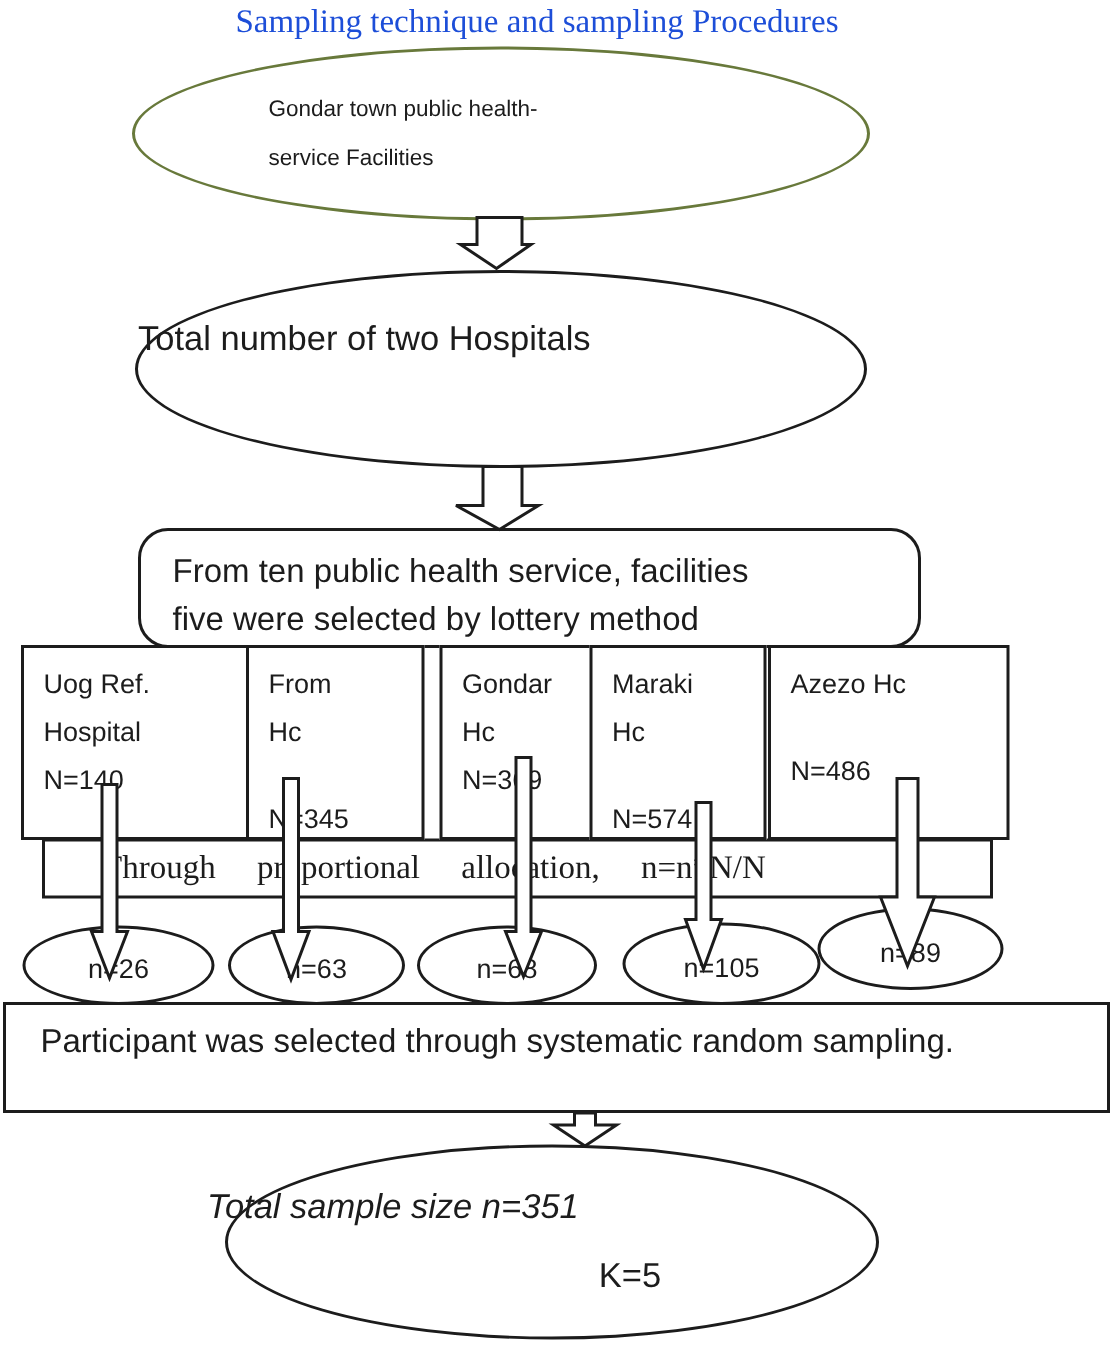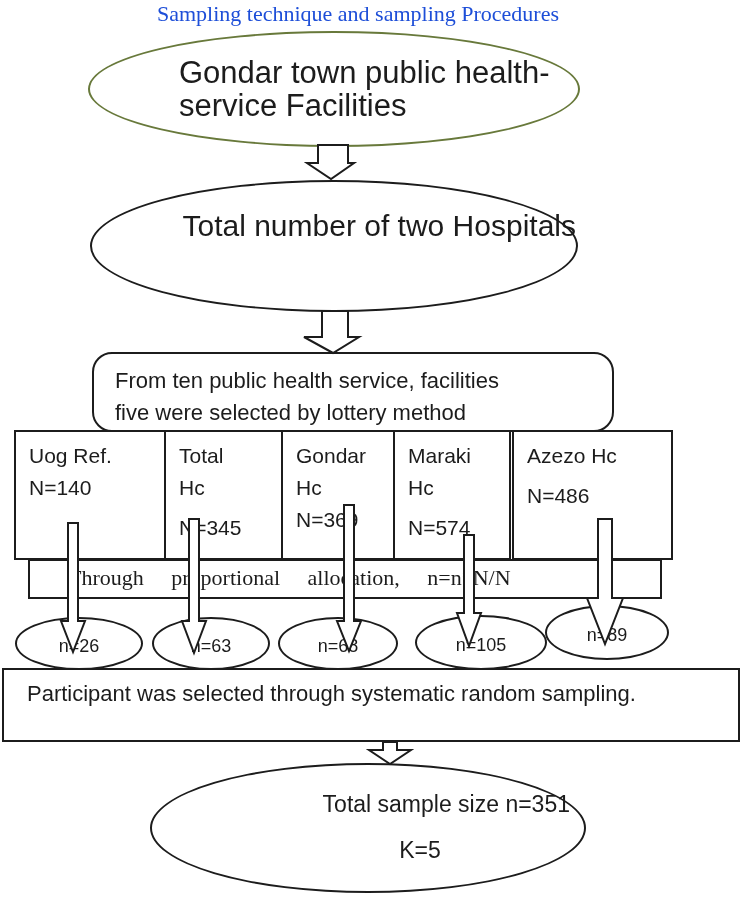--- a/index.html
+++ b/index.html
@@ -12,39 +12,39 @@
     overflow:hidden;
   }
   .ellipse{
     position:absolute;
     border:2px solid #1c1c1c;
     border-radius:50%;
     background:#ffffff;
     box-sizing:border-box;
   }
   #top-ellipse{left:88px;top:31px;width:492px;height:116px;border-color:#68793b;}
-  #top-ellipse .txt{position:absolute;left:89px;top:23px;font-size:31px;line-height:33px;}
+  #top-ellipse .txt{position:absolute;left:89px;top:23px;font-size:15px;line-height:33px;}
   #total-ellipse{left:90px;top:180px;width:488px;height:132px;}
-  #total-ellipse .txt{position:absolute;left:0;top:27px;width:100%;text-align:right;font-size:30px;line-height:33px;}
+  #total-ellipse .txt{position:absolute;left:0;top:27px;width:100%;text-align:left;font-size:23px;line-height:33px;}
   #lottery-box{
     position:absolute;left:92px;top:352px;width:522px;height:80px;
     border:2px solid #1c1c1c;border-radius:20px;background:#fff;box-sizing:border-box;padding-left:36px;
   }
   #lottery-box .txt{position:absolute;left:21px;top:11px;font-size:22px;line-height:32px;}
   .fac-box{
     position:absolute;top:430px;height:130px;
     border:2px solid #1c1c1c;background:#ffffff;box-sizing:border-box;
-    font-size:21px;line-height:32px;padding:8px 0 0 13px;
+    font-size:18px;line-height:32px;padding:8px 0 0 13px;
   }
   #fac-box-0{left:14px;width:152px;}
   #fac-box-1{left:164px;width:119px;}
-  #fac-box-2{left:281px;width:114px;}
+  #fac-box-2{left:293px;width:114px;}
   #fac-box-3{left:393px;width:118px;}
   #fac-box-4{left:512px;width:161px;}
-  .fac-n.gap{margin-top:8px;}
+  .fac-n.gap{margin-top:26px;}
   #alloc-band{
     position:absolute;left:28px;top:559px;width:634px;height:40px;
     border:2px solid #1c1c1c;background:#fff;box-sizing:border-box;
   }
   #alloc-band .txt{
     position:absolute;left:38px;top:4px;
     font-family:"Liberation Serif", serif;font-size:22px;word-spacing:22px;white-space:nowrap;
   }
   .sample-ellipse{
     display:flex;align-items:center;justify-content:center;
@@ -54,21 +54,21 @@
   #sample-1{left:152px;top:617px;width:118px;height:53px;}
   #sample-2{left:278px;top:617px;width:120px;height:53px;}
   #sample-3{left:415px;top:615px;width:132px;height:55px;}
   #sample-4{left:545px;top:605px;width:124px;height:55px;}
   #selection-box{
     position:absolute;left:2px;top:668px;width:738px;height:74px;
     border:2px solid #1c1c1c;background:#fff;box-sizing:border-box;
   }
   #selection-box .txt{position:absolute;left:23px;top:11px;font-size:22px;white-space:nowrap;}
   #final-ellipse{left:150px;top:763px;width:436px;height:130px;}
-  #final-ellipse .l1{position:absolute;left:-14px;top:26px;width:100%;text-align:right;font-size:23px;}
+  #final-ellipse .l1{position:absolute;left:-14px;top:26px;width:100%;text-align:left;font-size:23px;font-style:italic;}
   #final-ellipse .l2{position:absolute;left:52px;top:72px;width:100%;text-align:center;font-size:23px;}
   #page-title{
     position:absolute;left:0;top:1px;width:716px;text-align:center;
     font-family:"Liberation Serif", serif;font-size:22px;color:#1d4ed8;
   }
   #arrow-layer{position:absolute;left:0;top:0;width:744px;height:898px;pointer-events:none;}
   #arrow-layer polygon{fill:#ffffff;stroke:#1c1c1c;stroke-width:2;stroke-linejoin:miter;}
 </style>
 </head>
 <body>
@@ -96,24 +96,25 @@
       <div>five were selected by lottery method</div>
     </div>
   </div>
 
   <div id="alloc-band">
     <div class="txt">Through proportional allocation, n=n*N/N</div>
   </div>
 
   <div class="fac-box" id="fac-box-0">
     <div>Uog Ref.</div>
+    <div>Hospital</div>
     <div class="fac-n">N=140</div>
   </div>
   <div class="fac-box" id="fac-box-1">
-    <div>Total</div>
+    <div>From</div>
     <div>Hc</div>
     <div class="fac-n gap">N=345</div>
   </div>
   <div class="fac-box" id="fac-box-2">
     <div>Gondar</div>
     <div>Hc</div>
     <div class="fac-n">N=369</div>
   </div>
   <div class="fac-box" id="fac-box-3">
     <div>Maraki</div>

